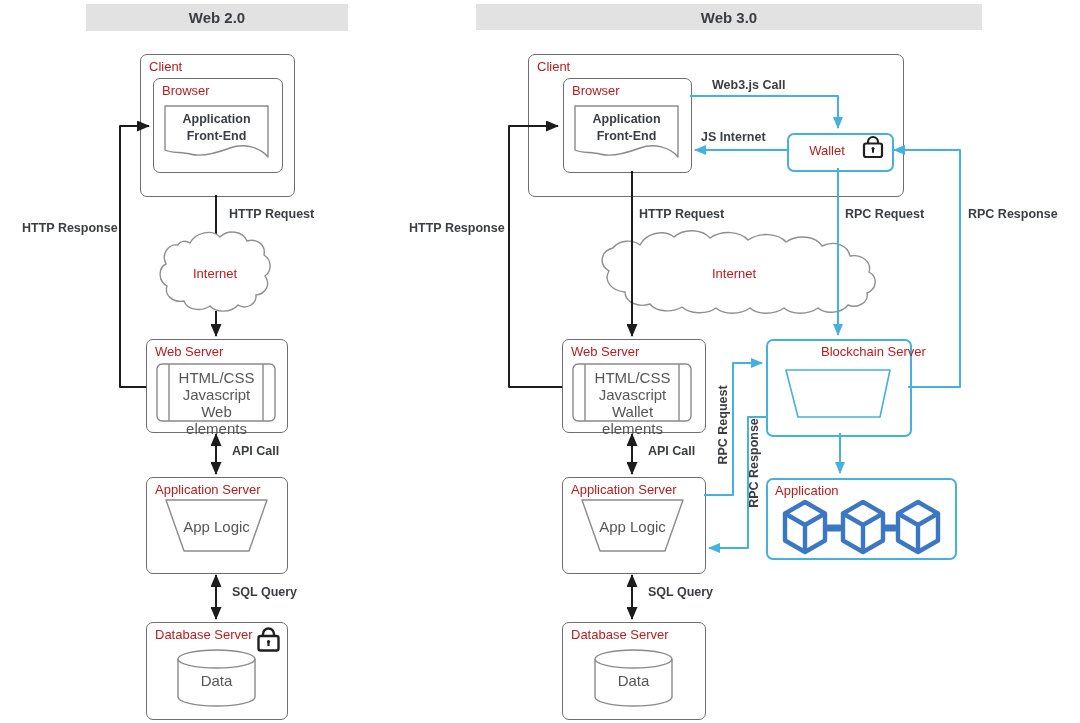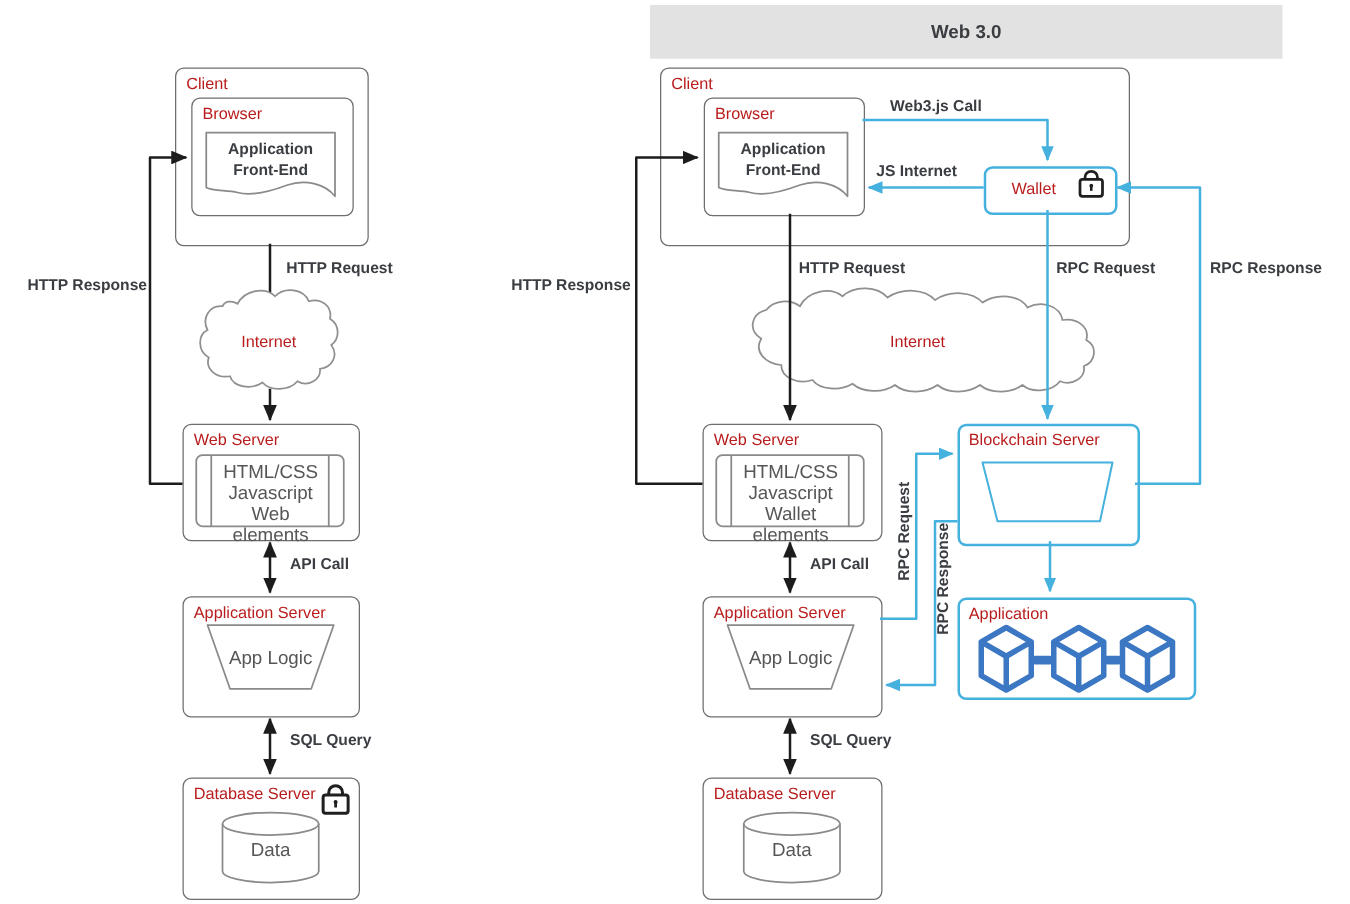--- a/index.html
+++ b/index.html
@@ -15,21 +15,22 @@
   .innerb{position:absolute;font-size:12.5px;font-weight:700;color:#3a3d42;text-align:center;line-height:17px;z-index:10;}
   .ctr{transform:translate(-50%,-50%);}
   .rot{transform:translate(-50%,-50%) rotate(-90deg);white-space:nowrap;}
   svg.layer{position:absolute;left:0;top:0;z-index:5;pointer-events:none;}
 </style>
 </head>
 <body>
 
 <div class="canvas">
 
-  <div class="hdr" style="left:476px;top:4px;width:506px;height:43px;margin-left:44px;">Web 3.0</div>
+  <div class="hdr" style="left:86px;top:4px;width:262px;height:27px;">Web 2.0</div>
+  <div class="hdr" style="left:476px;top:4px;width:506px;height:26px;">Web 3.0</div>
 
   <div class="box" style="left:140px;top:54px;width:153px;height:141px;"></div>
   <div class="box" style="left:153px;top:78px;width:128px;height:93px;"></div>
   <div class="box" style="left:146px;top:339px;width:140px;height:92px;"></div>
   <div class="box" style="left:146px;top:477px;width:140px;height:95px;"></div>
   <div class="box" style="left:146px;top:622px;width:140px;height:96px;"></div>
 
   <div class="box" style="left:528px;top:54px;width:374px;height:141px;"></div>
   <div class="box" style="left:563px;top:78px;width:127px;height:93px;"></div>
   <div class="box box-blue" style="left:787px;top:133px;width:103px;height:35px;"></div>
@@ -169,19 +170,19 @@
   <div class="inner" style="left:586px;top:369px;width:93px;">
     <div>HTML/CSS</div>
     <div>Javascript</div>
     <div>Wallet elements</div>
   </div>
   <div class="albl" style="left:648px;top:444px;">API Call</div>
   <div class="lbl" style="left:571px;top:482px;">Application Server</div>
   <div class="inner" style="left:582px;top:518px;width:101px;">App Logic</div>
   <div class="albl rot" style="left:723px;top:425px;">RPC Request</div>
   <div class="albl rot" style="left:754px;top:463px;">RPC Response</div>
-  <div class="lbl" style="left:775px;top:344px;">Blockchain Server</div>
+  <div class="lbl" style="left:821px;top:344px;">Blockchain Server</div>
   <div class="lbl" style="left:775px;top:483px;">Application</div>
   <div class="albl" style="left:648px;top:585px;">SQL Query</div>
   <div class="lbl" style="left:571px;top:627px;">Database Server</div>
   <div class="inner" style="left:603px;top:672px;width:61px;">Data</div>
 
 </div>
 
 </body></html>

